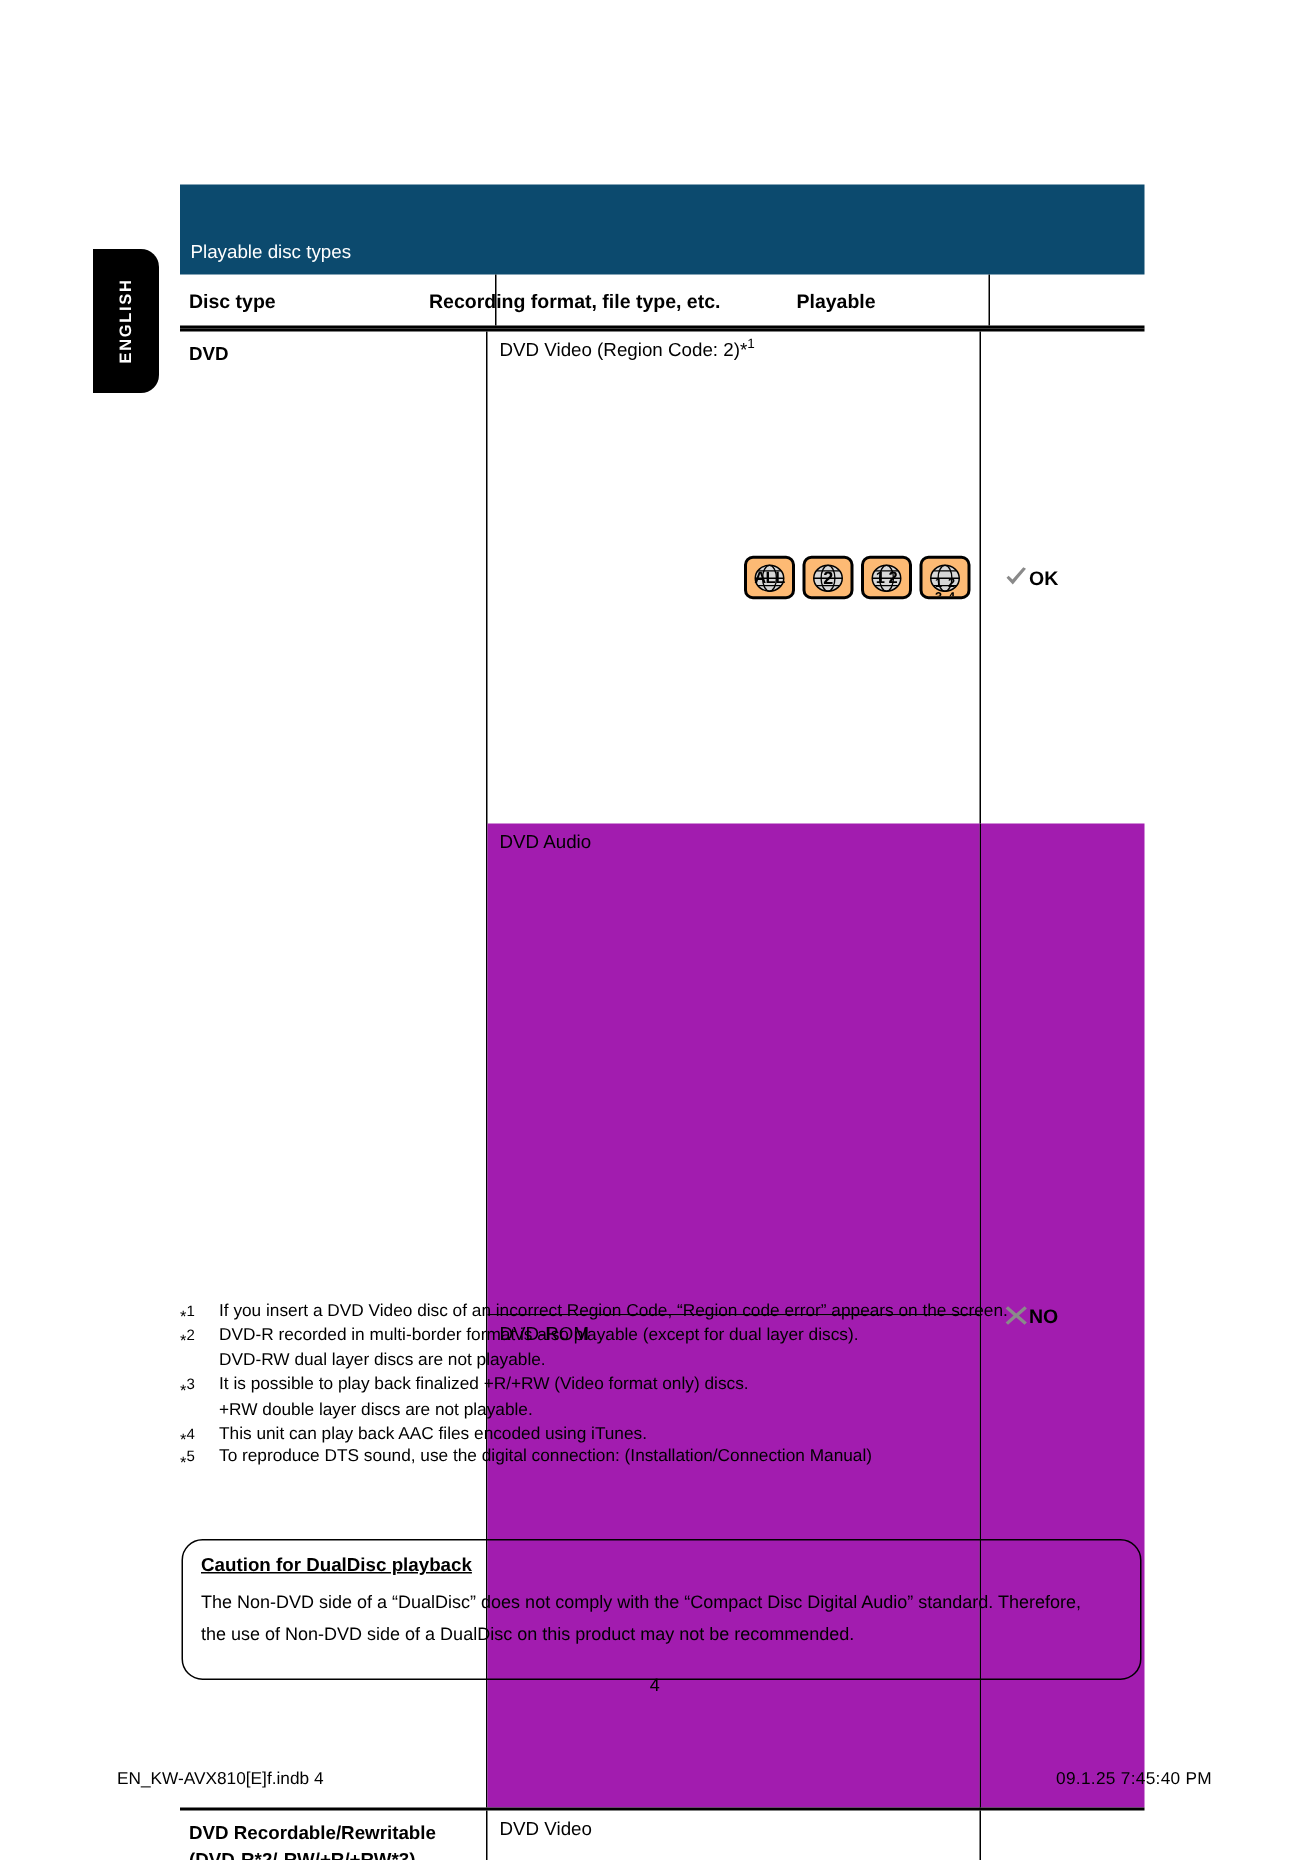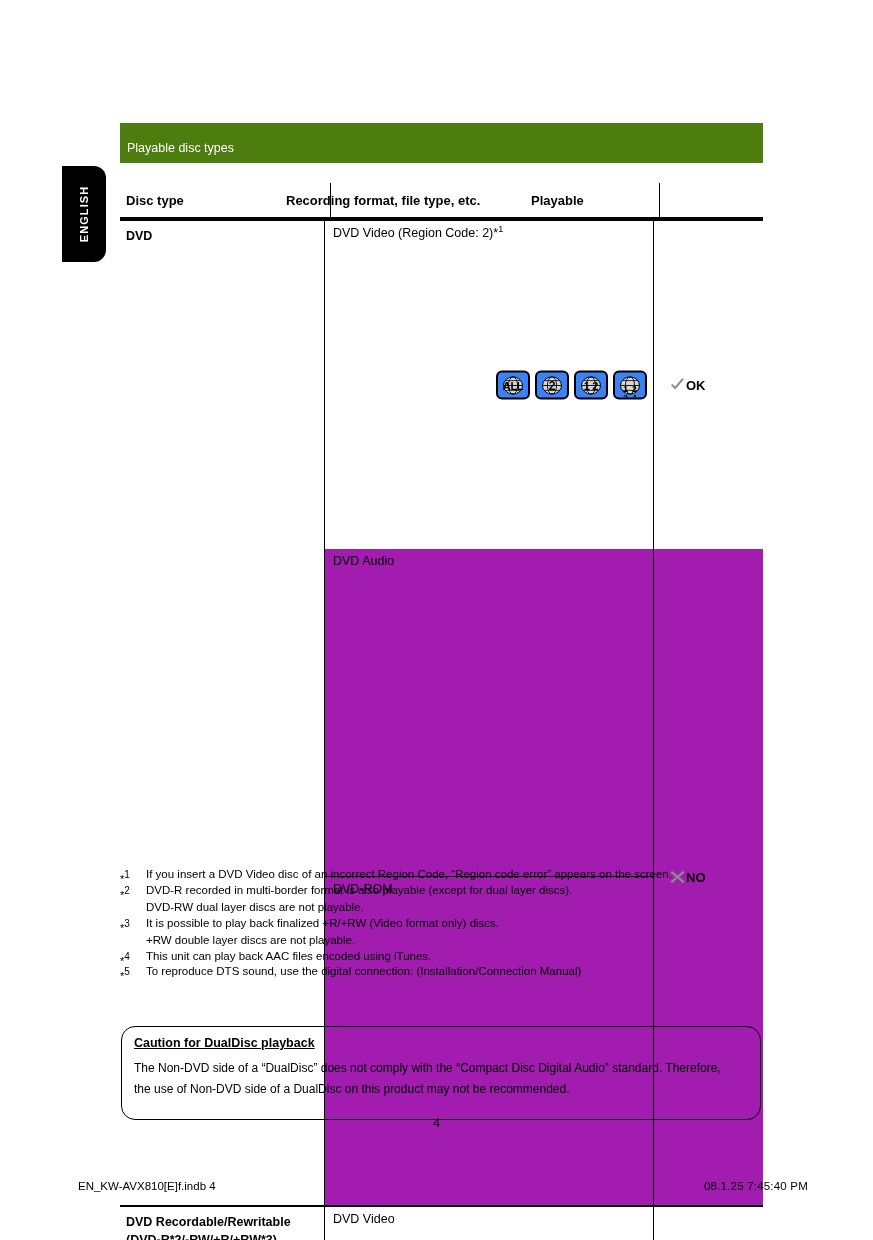--- a/index.html
+++ b/index.html
@@ -37,22 +37,22 @@
     letter-spacing: 1.1px;
     white-space: nowrap;
   }
 
   
   #banner {
     position: absolute;
     left: 120px;
     top: 123px;
     width: 643px;
-    height: 40px;
-    background: #4d7c0f;
+    height: 60px;
+    background: #0c4a6e;
   }
   #banner .banner-text {
     position: absolute;
     left: 7px;
     bottom: 8px;
     color: #ffffff;
     font-size: 12.5px;
   }
 
   
@@ -181,21 +181,21 @@
     top: 50%;
     transform: translateY(-50%);
     display: flex;
     gap: 5px;
   }
   .badge {
     width: 30px;
     height: 25px;
     border: 2.2px solid #000;
     border-radius: 6px;
-    background: #3b82f6;
+    background: #fdba74;
     position: relative;
     display: flex;
     align-items: center;
     justify-content: center;
     overflow: hidden;
   }
   .badge .globe {
     position: absolute;
     left: 50%;
     top: 50%;
@@ -437,14 +437,14 @@
   <div class="c-body">
     <span>The Non-DVD side of a “DualDisc” does not comply with the “Compact Disc Digital Audio” standard. Therefore,</span><br>
     <span>the use of Non-DVD side of a DualDisc on this product may not be recommended.</span>
   </div>
 </div>
 
 <div id="pageno">4</div>
 
 <div id="footer">
   <span>EN_KW-AVX810[E]f.indb   4</span>
-  <span class="ftime">08.1.25   7:45:40 PM</span>
+  <span class="ftime">09.1.25   7:45:40 PM</span>
 </div>
 
 </body></html>

